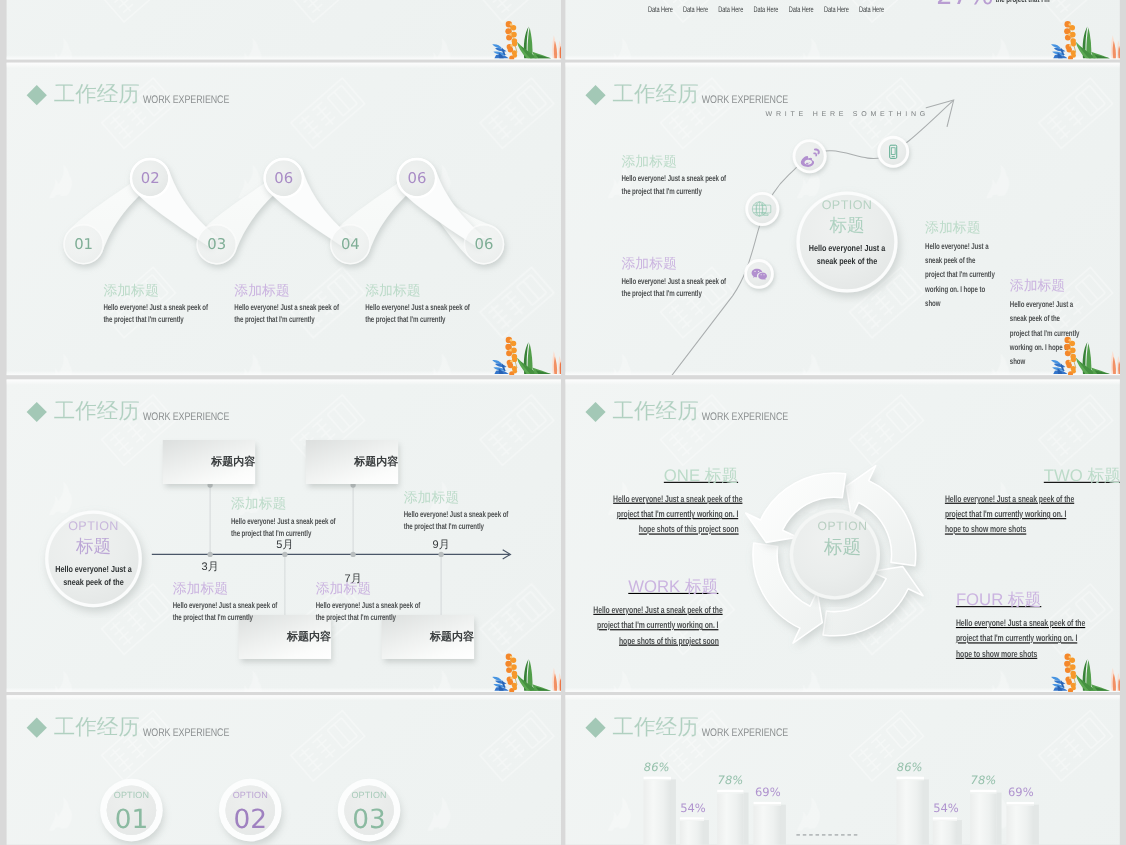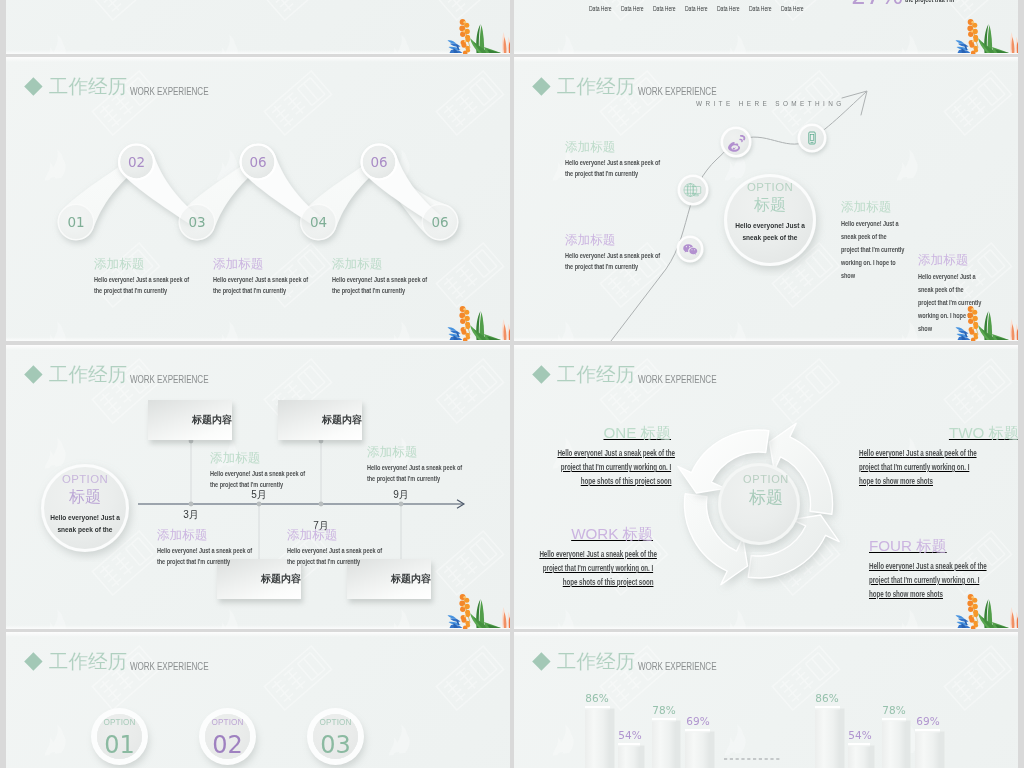--- a/index.html
+++ b/index.html
@@ -133,21 +133,21 @@
   .o3{left:307px;top:82px;}
   .opt-l{font-size:8.2px;color:#a8cbba;letter-spacing:.1px;padding-top:5px;line-height:1;}
   .opt-l.pl{color:#bda6d4;}
   .opt-n{font-size:24px;font-family:"DejaVu Sans",sans-serif;line-height:1;margin-top:6px;}
   .opt-n.g{color:#8bbaa1;}
   .opt-n.p{color:#9f81c0;}
 
   
   .bars{position:absolute;left:0;top:0;width:504px;height:284px;}
   .blab{position:absolute;font-size:10.5px;font-family:"DejaVu Sans",sans-serif;font-weight:400;}
-  .L0,.R0,.L2,.R2{color:#96c1ac;}
+  .L0,.R0,.L2,.R2{color:#96c1ac;font-style:italic;}
   .L1,.R1,.L3,.R3{color:#b094cf;}
   .blab{width:40px;text-align:center;}
   .L0{left:63px;top:60px;} .L1{left:96px;top:97px;}
   .L2{left:130px;top:72px;} .L3{left:164px;top:83px;}
   .R0{left:293px;top:60px;} .R1{left:326px;top:97px;}
   .R2{left:360px;top:72px;} .R3{left:394px;top:83px;}
 </style>
 </head>
 <body>
 

